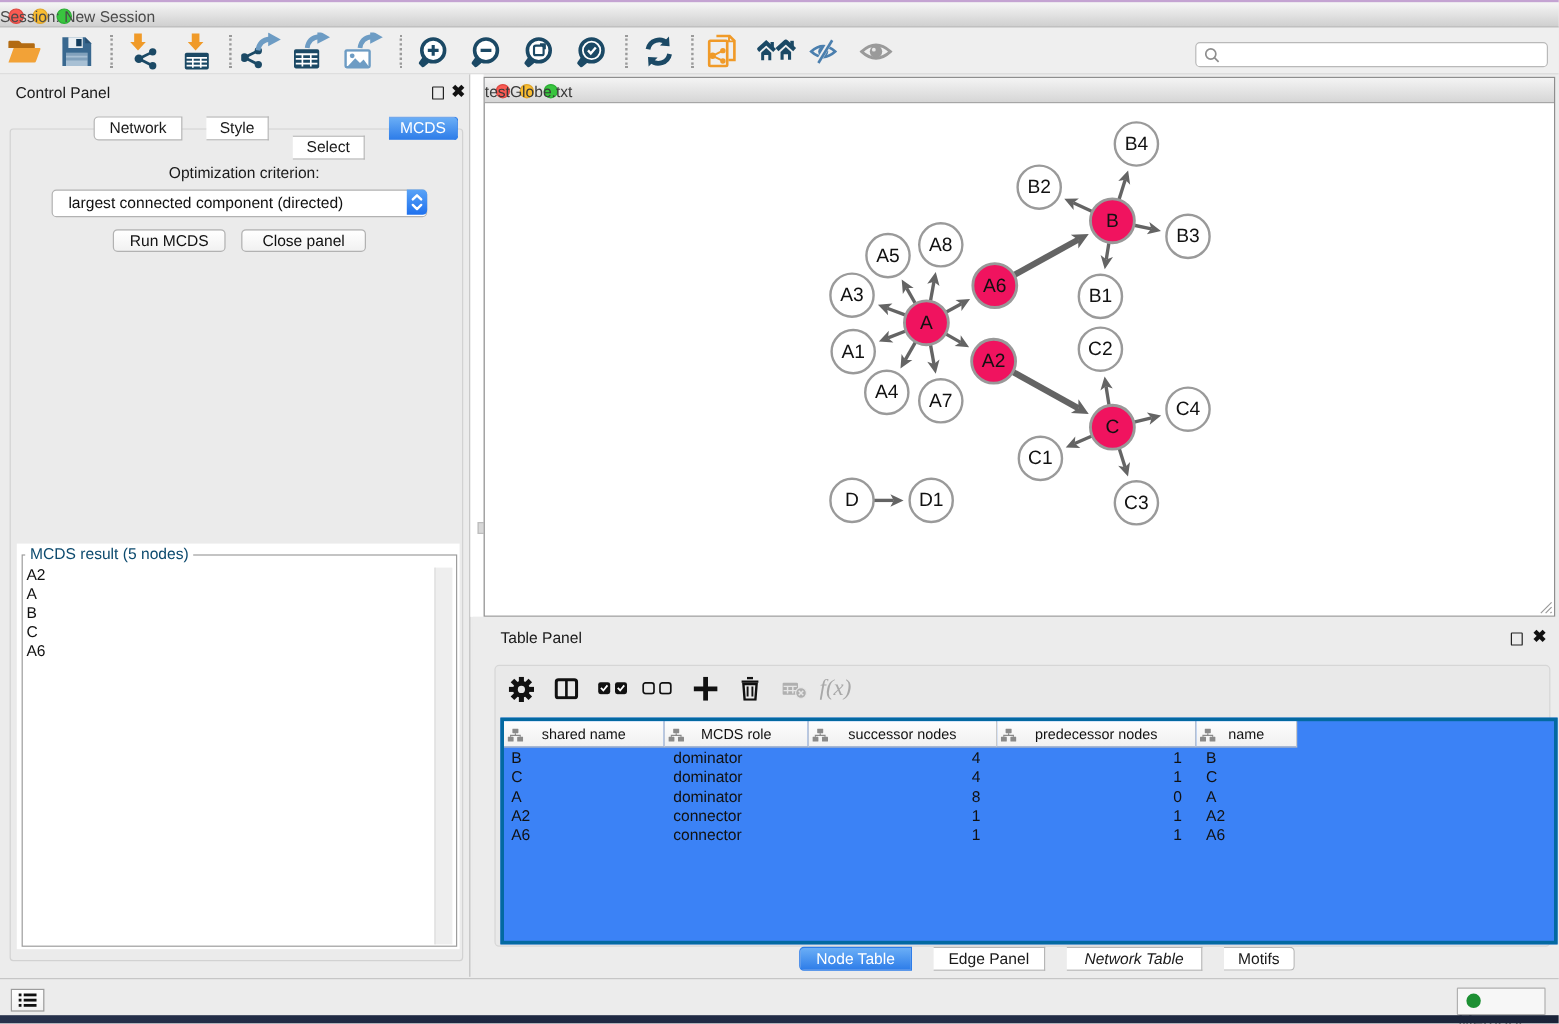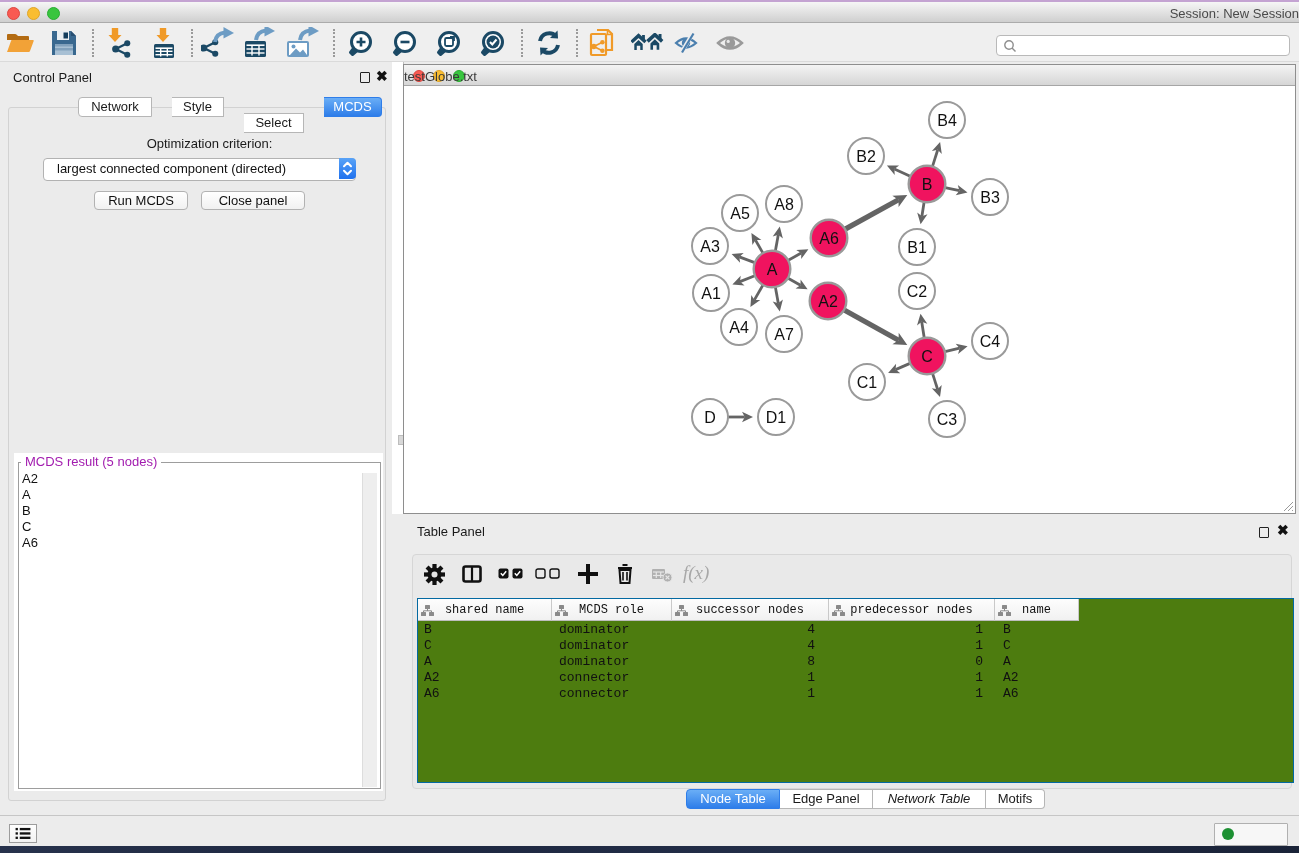--- a/index.html
+++ b/index.html
@@ -3,66 +3,66 @@
 <meta charset="utf-8">
 <style>
   html,body{margin:0;padding:0;}
   body{width:1299px;height:853px;overflow:hidden;font-family:"Liberation Sans",sans-serif;background:#ececec;position:relative;}
   .abs{position:absolute;}
   
   #deskTop{left:0;top:0;width:1299px;height:2px;background:#c4a3d2;}
   
   #titlebar{left:0;top:2px;width:1299px;height:20px;background:linear-gradient(#f6f6f6,#cfcfcf);border-bottom:1px solid #ababab;}
   .tl{position:absolute;width:11px;height:11px;border-radius:50%;top:5px;}
-  #titletext{position:absolute;left:0;right:0;top:4px;text-align:right;font-size:13px;color:#4a4a4a;}
+  #titletext{position:absolute;left:0;right:0;top:4px;text-align:left;font-size:13px;color:#4a4a4a;}
   
   #toolbar{left:0;top:23px;width:1299px;height:38px;background:#efefef;border-bottom:1px solid #dadada;}
   .tsep{position:absolute;top:6px;height:28px;width:0;border-left:2px dotted #9a9a9a;}
   .ticon{position:absolute;top:27px;}
   #searchbox{position:absolute;left:996px;top:12px;width:292px;height:19px;background:#fff;border:1px solid #b9b9b9;border-radius:4px;}
   
-  #cpanel{left:0;top:62px;width:391px;height:752px;background:#ececec;border-right:1px solid #c0c0c0;padding-left:12px;}
+  #cpanel{left:0;top:62px;width:391px;height:752px;background:#ececec;border-right:1px solid #c0c0c0;}
   #cptitle{position:absolute;left:13px;top:8px;font-size:13px;color:#1a1a1a;}
   .floatbtn{position:absolute;width:8px;height:9px;border:1.5px solid #222;border-radius:1px;}
   .closex{position:absolute;font-size:14px;font-weight:bold;color:#111;}
   
   .tabrow{position:absolute;display:flex;}
   .tab{height:18px;line-height:18px;font-size:13px;text-align:center;background:#fff;border:1px solid #b6b6b6;border-left:none;color:#1a1a1a;}
   .tab.first{border-left:1px solid #b6b6b6;border-radius:4px 0 0 4px;}
   .tab.last{border-radius:0 4px 4px 0;}
   .tab.sel{background:linear-gradient(#6aaef6,#2e7de9);color:#fff;border-color:#2e7de9;}
   #cpbox{position:absolute;left:8px;top:45px;width:376px;height:692px;border:1px solid #d2d2d2;border-radius:3px;background:#ebebeb;}
   #optlabel{position:absolute;left:8px;width:100%;text-align:center;top:74px;font-size:13px;color:#1a1a1a;}
   #dropdown{position:absolute;left:43px;top:96px;width:311px;height:21px;background:#fff;border:1px solid #b2b2b2;border-radius:4px;}
   #dropdown .dtext{position:absolute;left:13px;top:2px;font-size:13px;color:#111;}
   #dropdown .spin{position:absolute;right:-1px;top:-1px;width:17px;height:21px;background:linear-gradient(#59a3f7,#1f71ee);border-radius:0 4px 4px 0;}
   .btn{position:absolute;height:17px;background:linear-gradient(#ffffff,#f1f1f1);border:1px solid #b2b2b2;border-radius:4px;font-size:13px;color:#111;text-align:center;line-height:17px;}
   
   #mcdswhite{position:absolute;left:14px;top:391px;width:369px;height:338px;background:#fff;}
   #mcdsgroup{position:absolute;left:4px;top:9px;right:2px;bottom:2px;border:1px solid #9d9d9d;}
-  #mcdslegend{position:absolute;left:2px;top:-9px;background:#fff;padding:0 4px;font-size:13px;color:#a21caf;}
+  #mcdslegend{position:absolute;left:2px;top:-9px;background:#fff;padding:0 4px;font-size:13px;color:#0c4a6e;}
   #mcdslist{position:absolute;left:3px;top:8px;font-size:13px;color:#111;line-height:16px;}
   #mcdssb{position:absolute;right:3px;top:10px;width:14px;bottom:1px;background:#eeeeee;border-left:1px solid #ddd;}
   
   #netwin{left:403px;top:64px;width:891px;height:448px;background:#fff;border:1px solid #8e8e8e;}
   #nettitle{position:absolute;left:0;top:0;width:100%;height:20px;background:linear-gradient(#f4f4f4,#d6d6d6);border-bottom:1px solid #a6a6a6;}
   #nettitletext{position:absolute;left:0;width:100%;top:4px;text-align:left;font-size:13px;color:#3a3a3a;}
   .tl2{position:absolute;width:10px;height:10px;border-radius:50%;top:5px;}
   #graphsvg{position:absolute;left:0;top:21px;}
   #resizer{position:absolute;right:1px;bottom:1px;width:12px;height:12px;}
   
   #tpanel{left:394px;top:514px;width:905px;height:300px;background:#ececec;}
   #tptitle{position:absolute;left:23px;top:10px;font-size:13px;color:#1a1a1a;}
   #tpinset{position:absolute;left:18px;top:40px;width:878px;height:233px;background:#e9e9e9;border:1px solid #d6d6d6;border-radius:4px;}
-  #ttable{position:absolute;left:23px;top:84px;width:875px;height:183px;background:#4d7c0f;border:1px solid #0369a1;font-family:Liberation Mono, monospace;}
+  #ttable{position:absolute;left:23px;top:84px;width:875px;height:183px;background:#3b82f6;border:3px solid #0369a1;}
   .thead{position:absolute;top:0;height:21px;background:linear-gradient(#fdfdfd,#f1f1f1);border-right:1px solid #c9c9c9;border-bottom:1px solid #bdbdbd;font-size:12px;color:#111;}
   .thead span{position:absolute;top:4px;width:100%;text-align:center;}
   .trow{position:absolute;height:16px;font-size:13px;color:#111;}
   
-  #bottabs{position:absolute;left:292px;top:275px;display:flex;}
+  #bottabs{position:absolute;left:272px;top:275px;display:flex;gap:18px;}
   
   #statusbar{left:0;top:815px;width:1299px;height:31px;background:#ececec;border-top:1px solid #c6c6c6;}
   #listbtn{position:absolute;left:9px;top:8px;width:26px;height:17px;background:linear-gradient(#fefefe,#f2f2f2);border:1px solid #9c9c9c;}
   #membtn{position:absolute;left:1214px;top:7px;width:72px;height:21px;background:#f7f7f7;border:1px solid #b0b0b0;border-radius:1px;font-size:15px;color:#111;}
   #deskBot{left:0;top:846px;width:1299px;height:7px;background:linear-gradient(90deg,#27324c,#1d2740 30%,#232e48 60%,#1a2338);}
 </style>
 </head>
 <body>
 <div class="abs" id="deskTop"></div>
 <div class="abs" id="titlebar">

